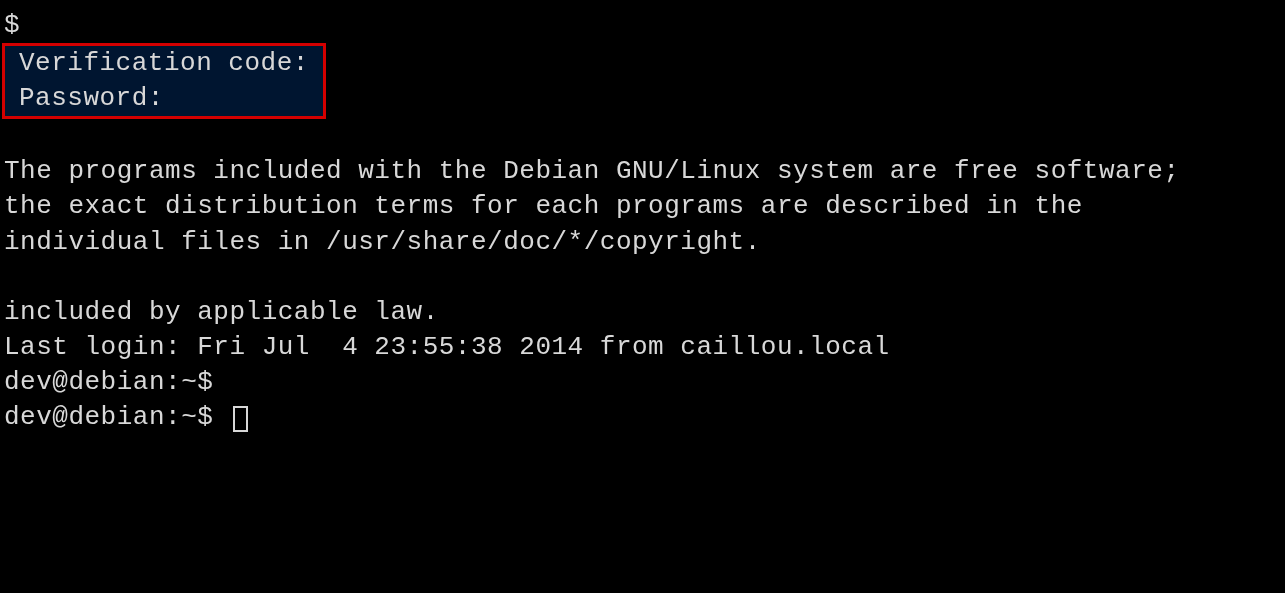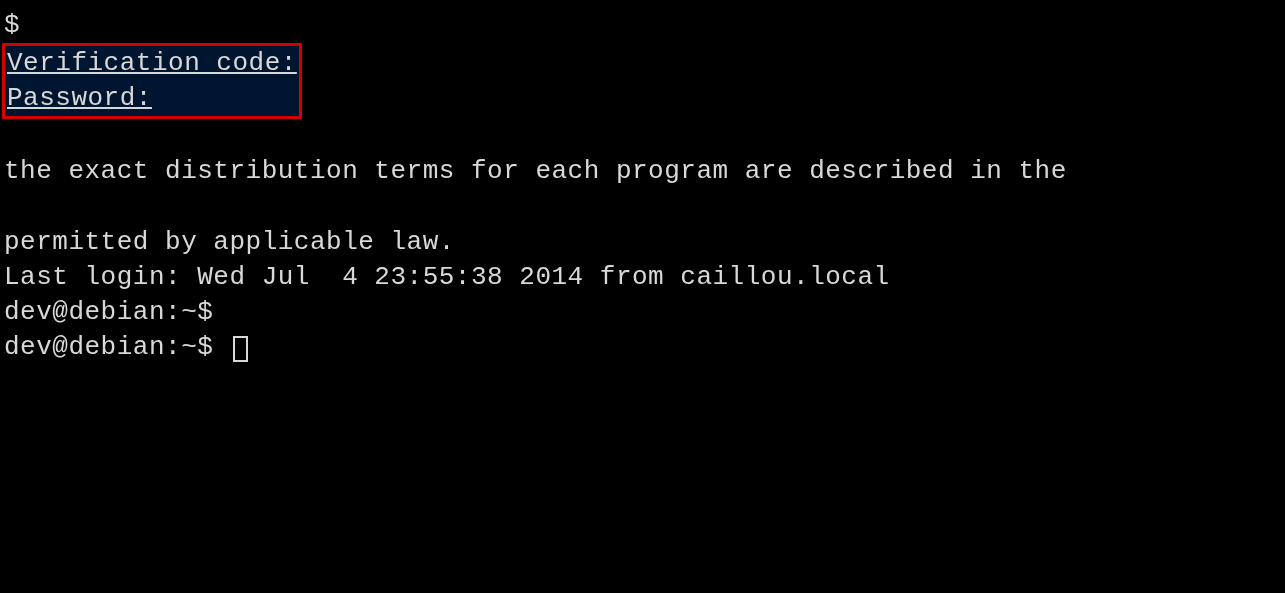--- a/index.html
+++ b/index.html
@@ -19,23 +19,22 @@
       overflow: hidden;
       letter-spacing: 0.5px;
     }
     .line {
       white-space: pre;
     }
     .highlight-box {
       display: inline-block;
       background: #001530;
       border: 3px solid #d40000;
-      padding: 0 2px;
+      padding: 0 14px;
       margin-left: -2px;
-      text-decoration: underline;
     }
     .highlight-box .line {
       color: #d8d8d8;
     }
     .cursor {
       display: inline-block;
       width: 15px;
       height: 26px;
       border: 2px solid #d8d8d8;
       vertical-align: text-bottom;
@@ -48,19 +47,21 @@
 </head>
 <body>
 
 <div class="terminal">
   <div class="line">$</div>
   <div class="highlight-box">
     <div class="line">Verification code:</div>
     <div class="line">Password:</div>
   </div>
   <div class="blank"></div>
-  <div class="line">the exact distribution terms for each program are described in the</div>
+  <div class="line">The programs included with the Debian GNU/Linux system are free software;</div>
+  <div class="line">the exact distribution terms for each programs are described in the</div>
+  <div class="line">individual files in /usr/share/doc/*/copyright.</div>
   <div class="blank"></div>
-  <div class="line">permitted by applicable law.</div>
-  <div class="line">Last login: Wed Jul  4 23:55:38 2014 from caillou.local</div>
+  <div class="line">included by applicable law.</div>
+  <div class="line">Last login: Fri Jul  4 23:55:38 2014 from caillou.local</div>
   <div class="line">dev@debian:~$</div>
   <div class="line"><span>dev@debian:~$ </span><span class="cursor"></span></div>
 </div>
 
 </body></html>

